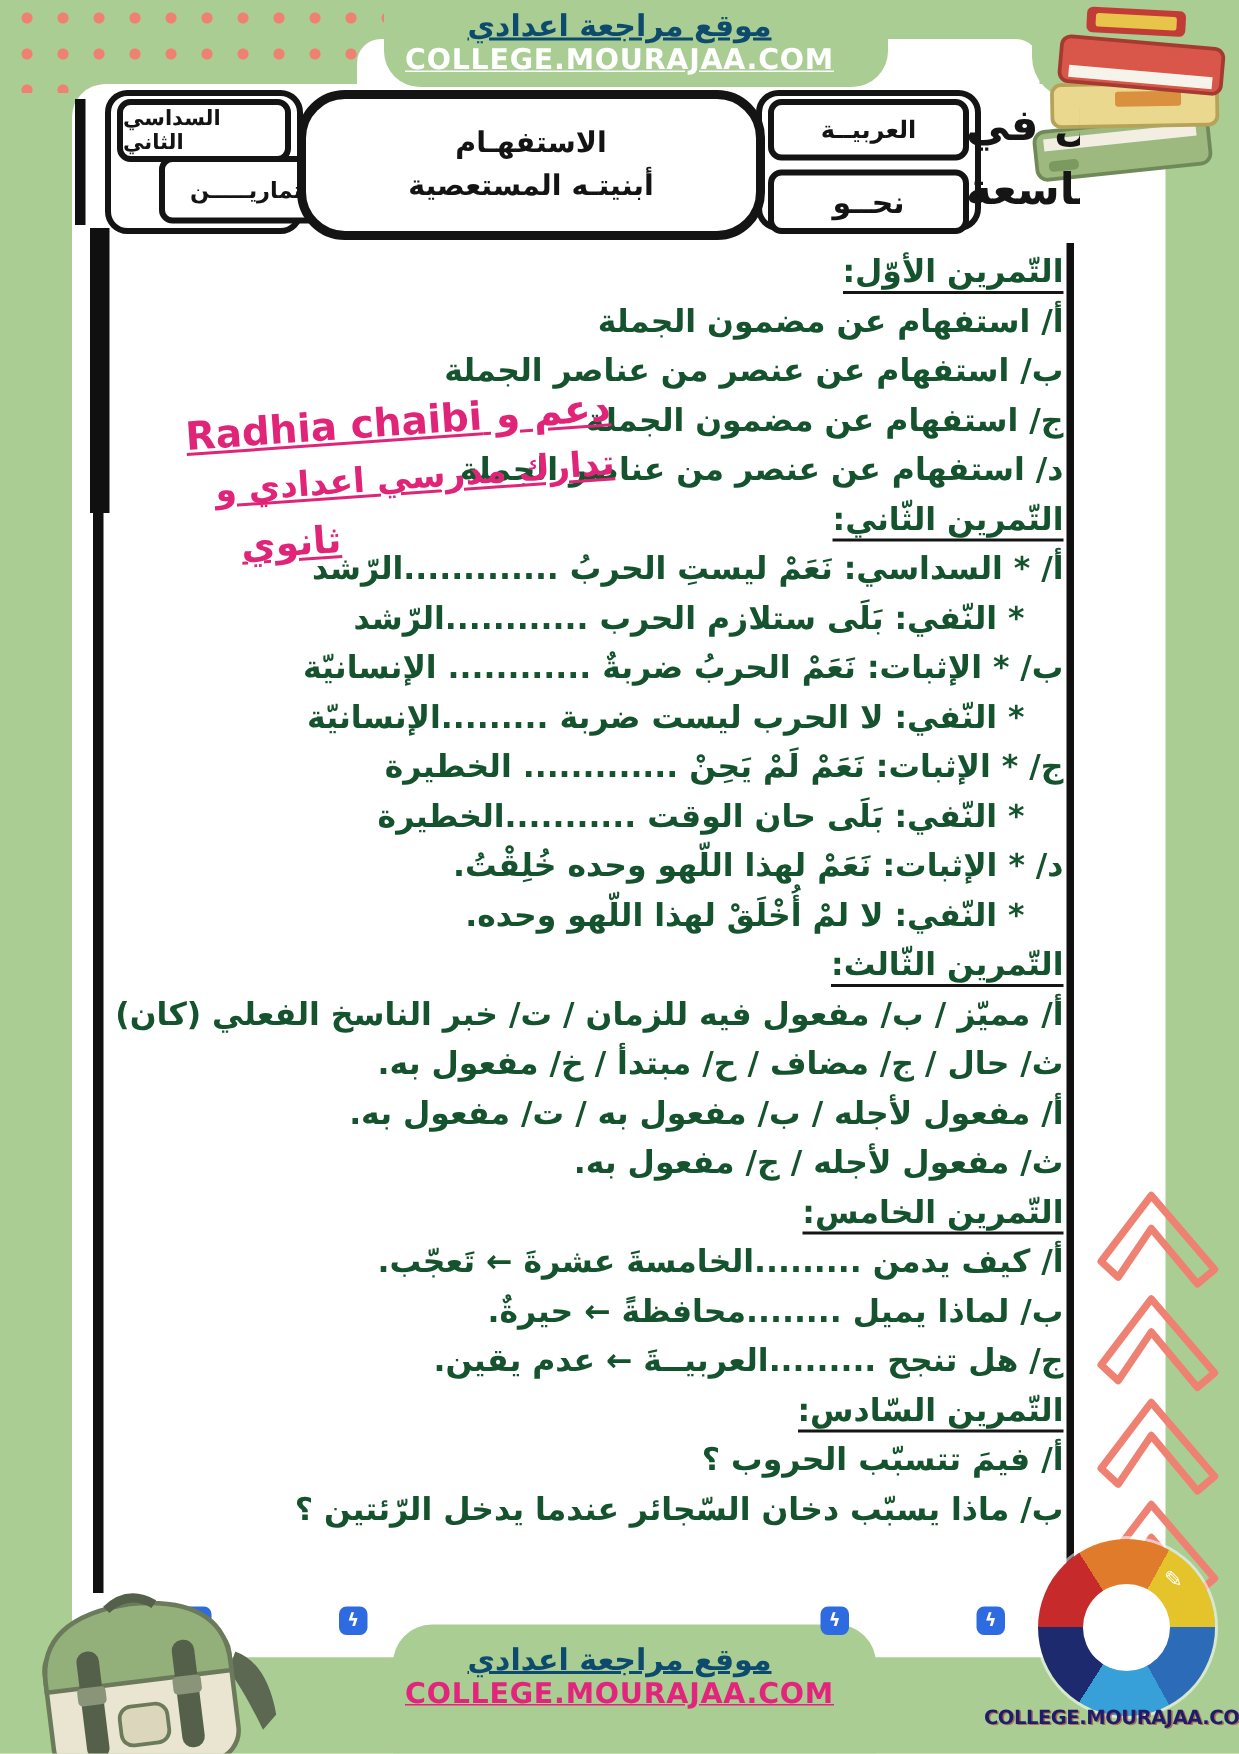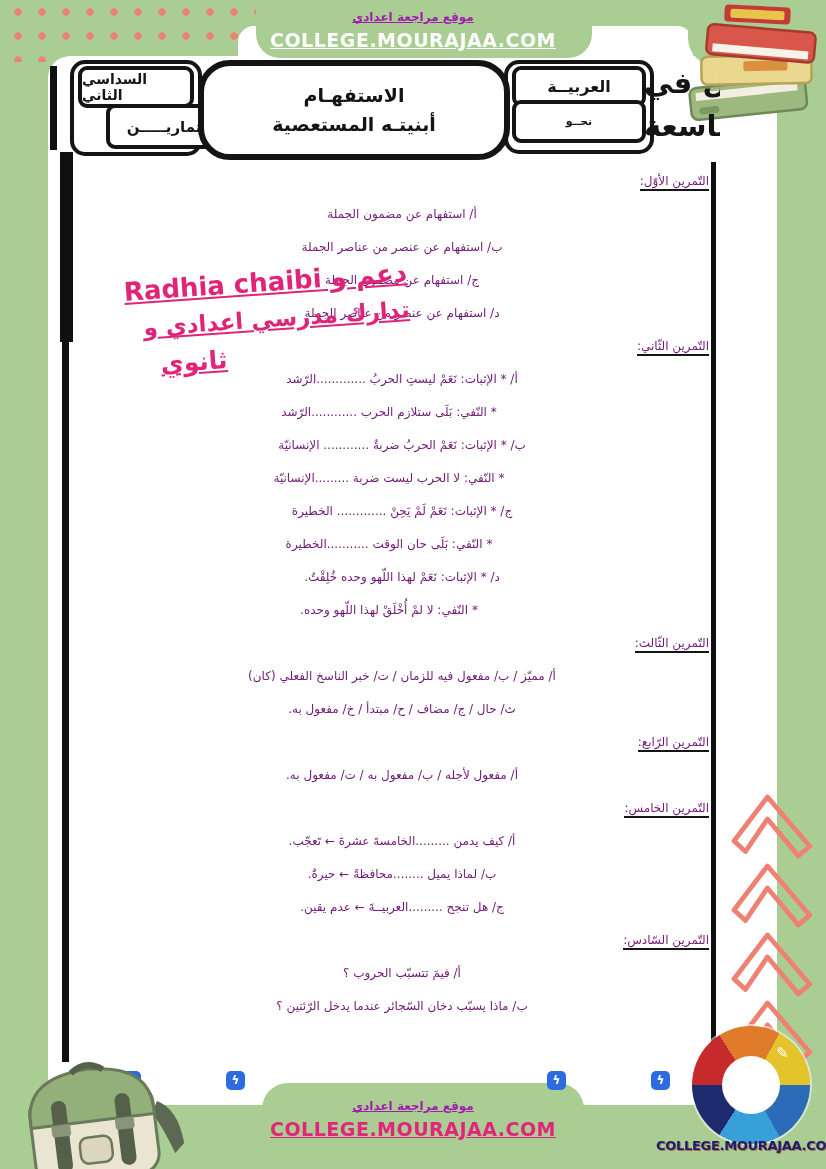--- a/index.html
+++ b/index.html
@@ -25,44 +25,44 @@
   .top-pill{left:256px;top:0;width:336px;height:58px;background:#a9cd92;
     border-radius:0 0 24px 24px;z-index:3;}
   .books-corner{left:688px;top:0;width:138px;height:66px;background:#a9cd92;
     border-radius:0 0 0 28px;z-index:3;}
 
   
   .scanline{background:#101010;z-index:4;}
 
   
   .banner{left:213px;width:400px;text-align:center;z-index:9;}
-  .banner .t1{font-size:12px;font-weight:bold;color:#a21caf;text-decoration:underline;line-height:21px;}
+  .banner .t1{font-size:20px;font-weight:bold;color:#0c4a6e;text-decoration:underline;line-height:21px;}
   .banner .t2{font-size:19px;font-weight:bold;color:#ffffff;text-decoration:underline;letter-spacing:.5px;line-height:24px;}
   .banner-top{top:7px;}
   .footer-pill{left:262px;top:1083px;width:322px;height:86px;background:#a9cd92;
     border-radius:26px 26px 0 0;z-index:8;}
   .green-strip{left:0;top:1105px;width:826px;height:64px;background:#a9cd92;z-index:7;}
   .banner-bottom{top:1096px;z-index:9;}
   .banner-bottom .t2{color:#e3247c;}
 
   
   .hbox{background:#fff;border:4px solid #141414;border-radius:9px;
     display:flex;align-items:center;justify-content:center;
     font-weight:bold;color:#141414;z-index:6;}
   .hframe{border:4px solid #141414;border-radius:15px;background:#fff;z-index:5;}
   .center-box{border-width:6px;border-radius:32px;flex-direction:column;font-size:19px;line-height:29px;}
   .callig{left:644px;top:62px;width:76px;height:92px;overflow:hidden;direction:ltr;
     white-space:nowrap;z-index:6;font-weight:bold;color:#151515;font-size:29px;line-height:43px;}
 
   
   .doc-text{left:95px;top:165px;width:614px;z-index:6;direction:rtl;text-align:right;
-    color:#701a75;font-weight:normal;font-size:12px;}
+    color:#14532d;font-weight:bold;font-size:21px;}
   .sec-heading{height:33px;line-height:33px;}
   .sec-heading span{border-bottom:2.5px solid #151515;padding-bottom:1px;}
-  .ex-line{height:33px;line-height:33px;white-space:nowrap;text-align:center;}
+  .ex-line{height:33px;line-height:33px;white-space:nowrap;}
   .ex-line.indent{padding-right:26px;}
 
   
   .watermark{left:98px;top:264px;width:312px;z-index:7;direction:rtl;
     color:#e02478;font-weight:bold;transform:rotate(-4deg);}
   .watermark .w1{font-size:26px;line-height:38px;text-decoration:underline;white-space:nowrap;}
   .watermark .w2{font-size:23px;line-height:36px;text-decoration:underline;white-space:nowrap;}
   .watermark .w3{font-size:25px;line-height:40px;text-decoration:underline;
     direction:rtl;text-align:left;padding-left:60px;}
 
@@ -136,49 +136,49 @@
 
 <div class="abs hbox center-box" style="left:198px;top:60px;width:300px;height:88px;">
   <span>الاستفهـام</span>
   <span>أبنيتـه المستعصية</span>
 </div>
 
 <div class="abs hframe" style="left:504px;top:60px;width:142px;height:86px;"></div>
 <div class="abs hbox" style="left:512px;top:66px;width:126px;height:33px;font-size:16px;">
   <span>العربيــة</span>
 </div>
-<div class="abs hbox" style="left:512px;top:100px;width:126px;height:35px;font-size:11px;">
+<div class="abs hbox" style="left:512px;top:113px;width:126px;height:35px;font-size:20px;">
   <span>نحــو</span>
 </div>
 
 <div class="abs callig">
   <div>الأوّل في</div>
   <div>التاسعة</div>
 </div>
 
 <div class="abs doc-text">
     <div class="sec-heading"><span>التّمرين الأوّل:</span></div>
     <div class="ex-line">أ/ استفهام عن مضمون الجملة</div>
     <div class="ex-line">ب/ استفهام عن عنصر من عناصر الجملة</div>
     <div class="ex-line">ج/ استفهام عن مضمون الجملة</div>
     <div class="ex-line">د/ استفهام عن عنصر من عناصر الجملة</div>
     <div class="sec-heading"><span>التّمرين الثّاني:</span></div>
-    <div class="ex-line">أ/ * الإثبات: نَعَمْ ليستِ الحربُ .............الرّشد</div>
+    <div class="ex-line">أ/ * السداسي: نَعَمْ ليستِ الحربُ .............الرّشد</div>
     <div class="ex-line indent">* النّفي: بَلَى ستلازم الحرب ............الرّشد</div>
     <div class="ex-line">ب/ * الإثبات: نَعَمْ الحربُ ضربةٌ ............ الإنسانيّة</div>
     <div class="ex-line indent">* النّفي: لا الحرب ليست ضربة .........الإنسانيّة</div>
     <div class="ex-line">ج/ * الإثبات: نَعَمْ لَمْ يَحِنْ ............. الخطيرة</div>
     <div class="ex-line indent">* النّفي: بَلَى حان الوقت ...........الخطيرة</div>
     <div class="ex-line">د/ * الإثبات: نَعَمْ لهذا اللّهو وحده خُلِقْتُ.</div>
     <div class="ex-line indent">* النّفي: لا لمْ أُخْلَقْ لهذا اللّهو وحده.</div>
     <div class="sec-heading"><span>التّمرين الثّالث:</span></div>
     <div class="ex-line">أ/ مميّز / ب/ مفعول فيه للزمان / ت/ خبر الناسخ الفعلي (كان)</div>
     <div class="ex-line">ث/ حال / ج/ مضاف / ح/ مبتدأ / خ/ مفعول به.</div>
-    <div class="sec-heading"><span>التّمرين الرّابع:</span></div>
     <div class="ex-line">أ/ مفعول لأجله / ب/ مفعول به / ت/ مفعول به.</div>
+    <div class="ex-line">ث/ مفعول لأجله / ج/ مفعول به.</div>
     <div class="sec-heading"><span>التّمرين الخامس:</span></div>
     <div class="ex-line">أ/ كيف يدمن .........الخامسةَ عشرةَ ← تَعجّب.</div>
     <div class="ex-line">ب/ لماذا يميل ........محافظةً ← حيرةٌ.</div>
     <div class="ex-line">ج/ هل تنجح .........العربيــةَ ← عدم يقين.</div>
     <div class="sec-heading"><span>التّمرين السّادس:</span></div>
     <div class="ex-line">أ/ فيمَ تتسبّب الحروب ؟</div>
     <div class="ex-line">ب/ ماذا يسبّب دخان السّجائر عندما يدخل الرّئتين ؟</div>
   </div>
 
 <div class="abs watermark">

